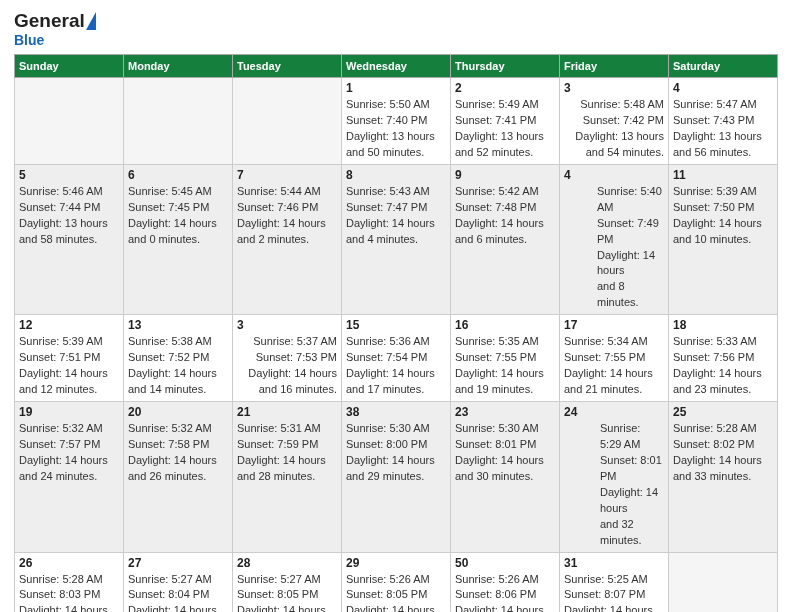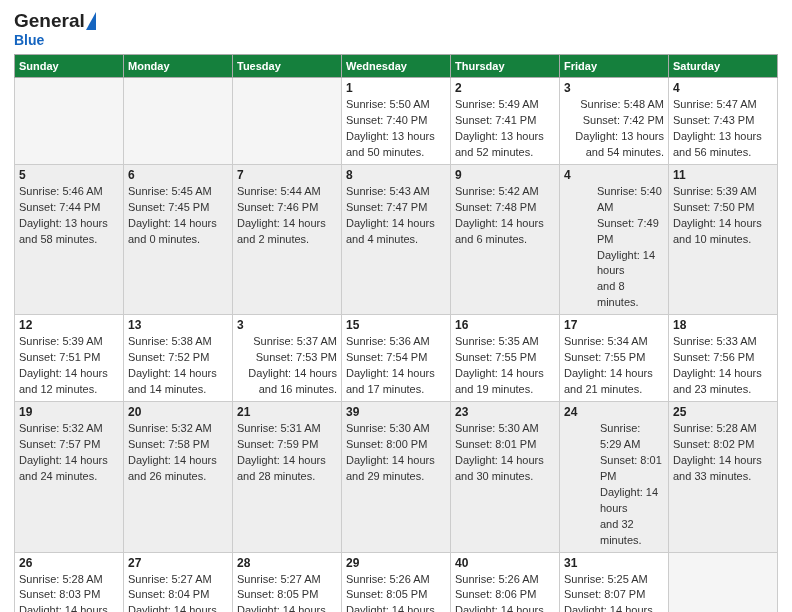--- a/index.html
+++ b/index.html
@@ -285,21 +285,21 @@
 and 26 minutes.</div>
           </td>
           <td>
             <span class="day-num">21</span>
             <div class="day-info" style="white-space: pre-line;">Sunrise: 5:31 AM
 Sunset: 7:59 PM
 Daylight: 14 hours
 and 28 minutes.</div>
           </td>
           <td>
-            <span class="day-num">39</span>
+            <span class="day-num">38</span>
             <div class="day-info" style="white-space: pre-line;">Sunrise: 5:30 AM
 Sunset: 8:00 PM
 Daylight: 14 hours
 and 29 minutes.</div>
           </td>
           <td>
             <span class="day-num">23</span>
             <div class="day-info" style="white-space: pre-line;">Sunrise: 5:30 AM
 Sunset: 8:01 PM
 Daylight: 14 hours
@@ -343,21 +343,21 @@
 and 37 minutes.</div>
           </td>
           <td>
             <span class="day-num">29</span>
             <div class="day-info" style="white-space: pre-line;">Sunrise: 5:26 AM
 Sunset: 8:05 PM
 Daylight: 14 hours
 and 39 minutes.</div>
           </td>
           <td>
-            <span class="day-num">40</span>
+            <span class="day-num">50</span>
             <div class="day-info" style="white-space: pre-line;">Sunrise: 5:26 AM
 Sunset: 8:06 PM
 Daylight: 14 hours
 and 40 minutes.</div>
           </td>
           <td>
             <span class="day-num">31</span>
             <div class="day-info" style="white-space: pre-line;">Sunrise: 5:25 AM
 Sunset: 8:07 PM
 Daylight: 14 hours

